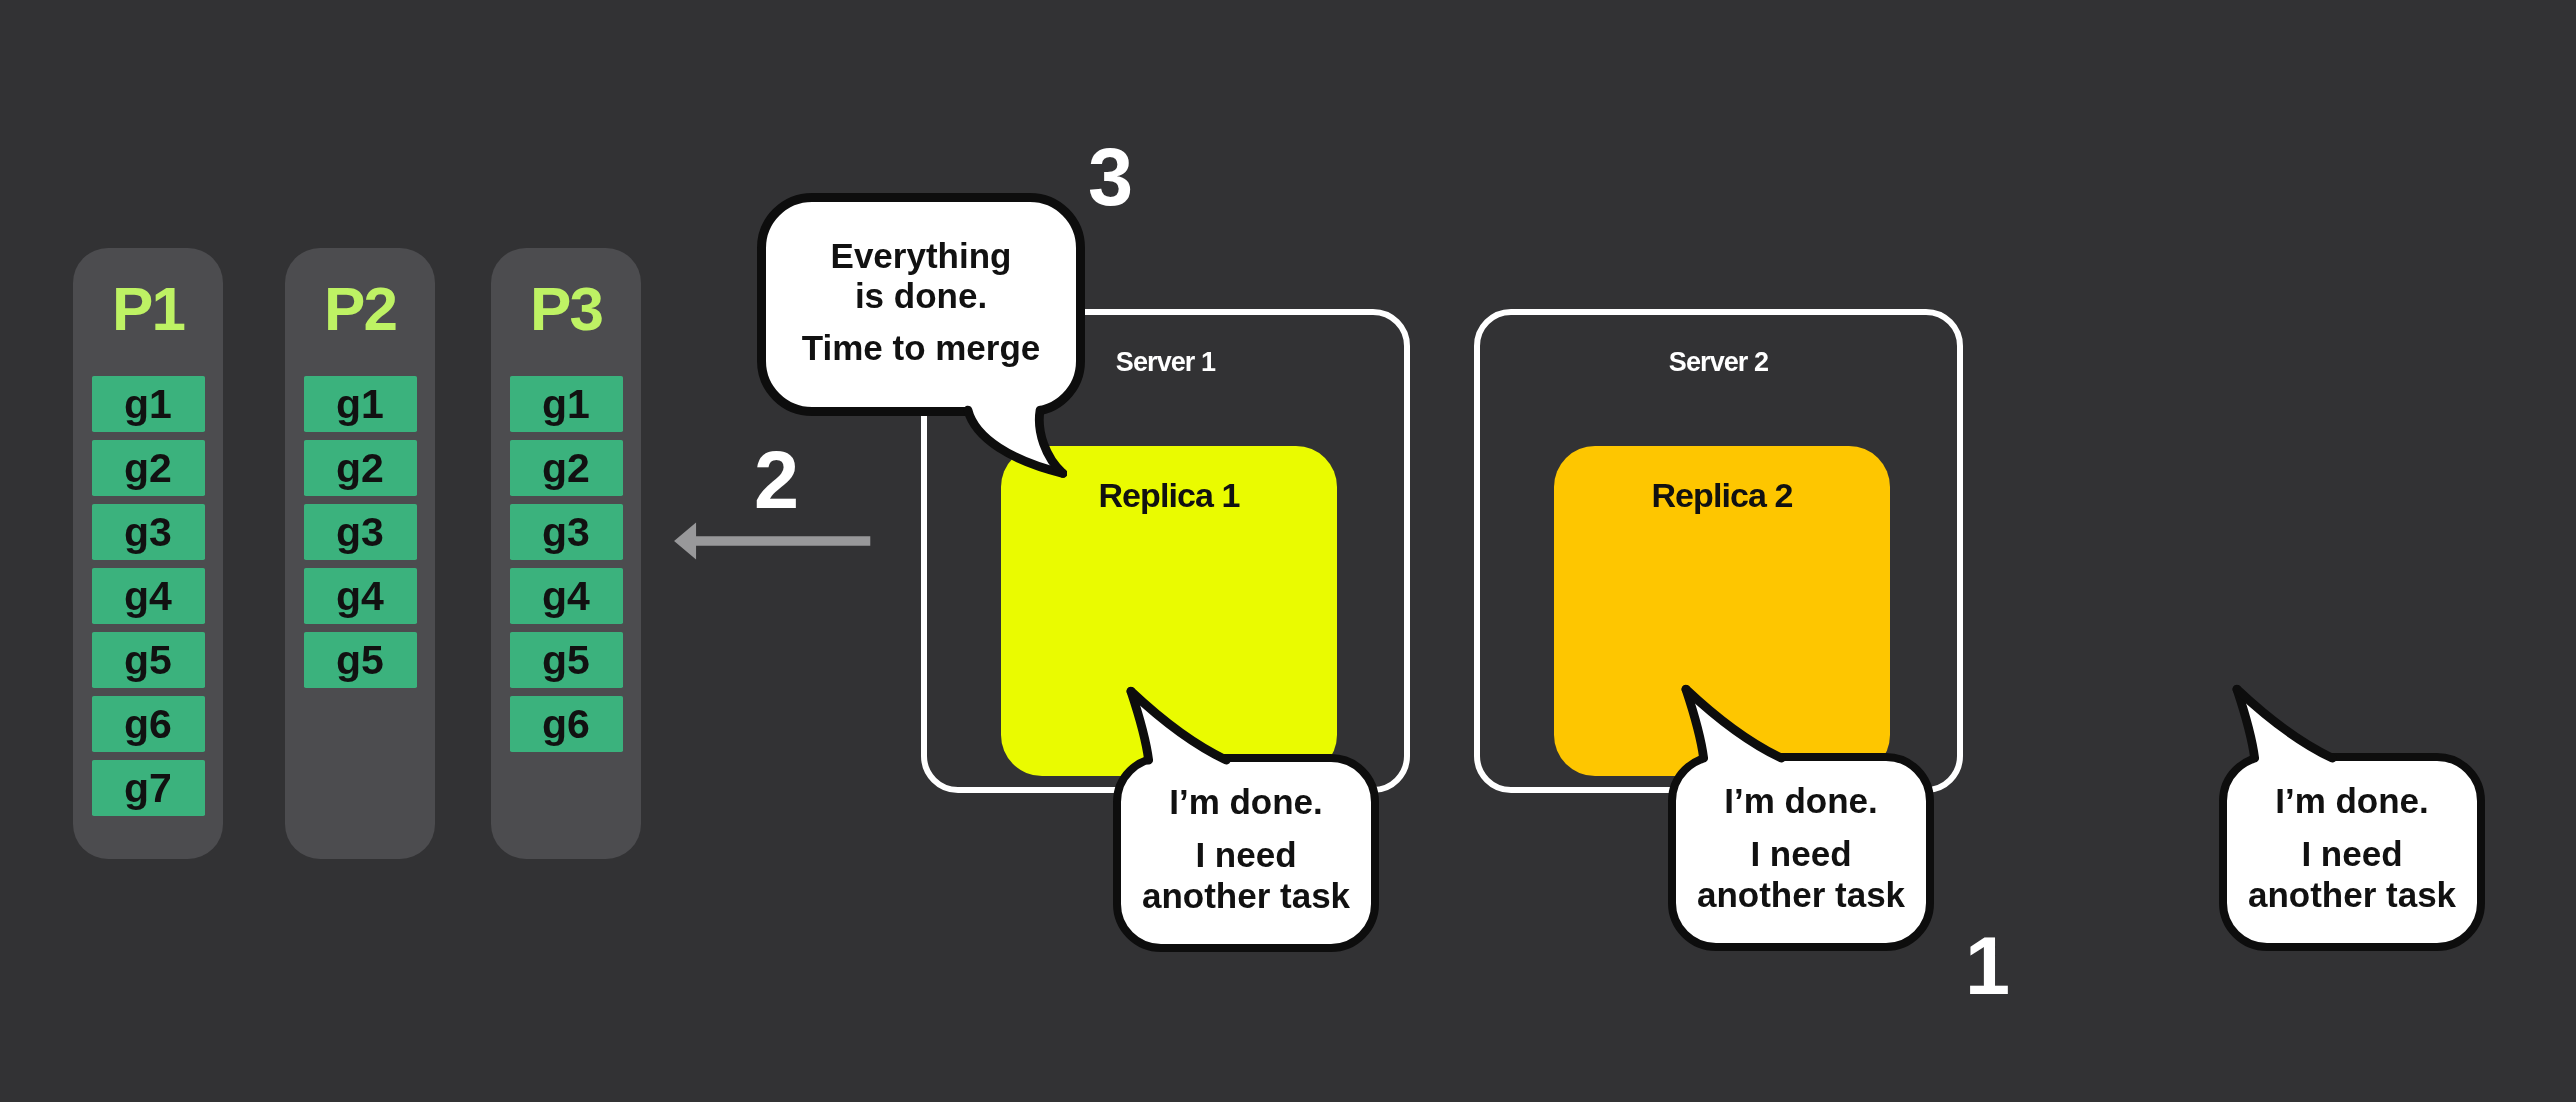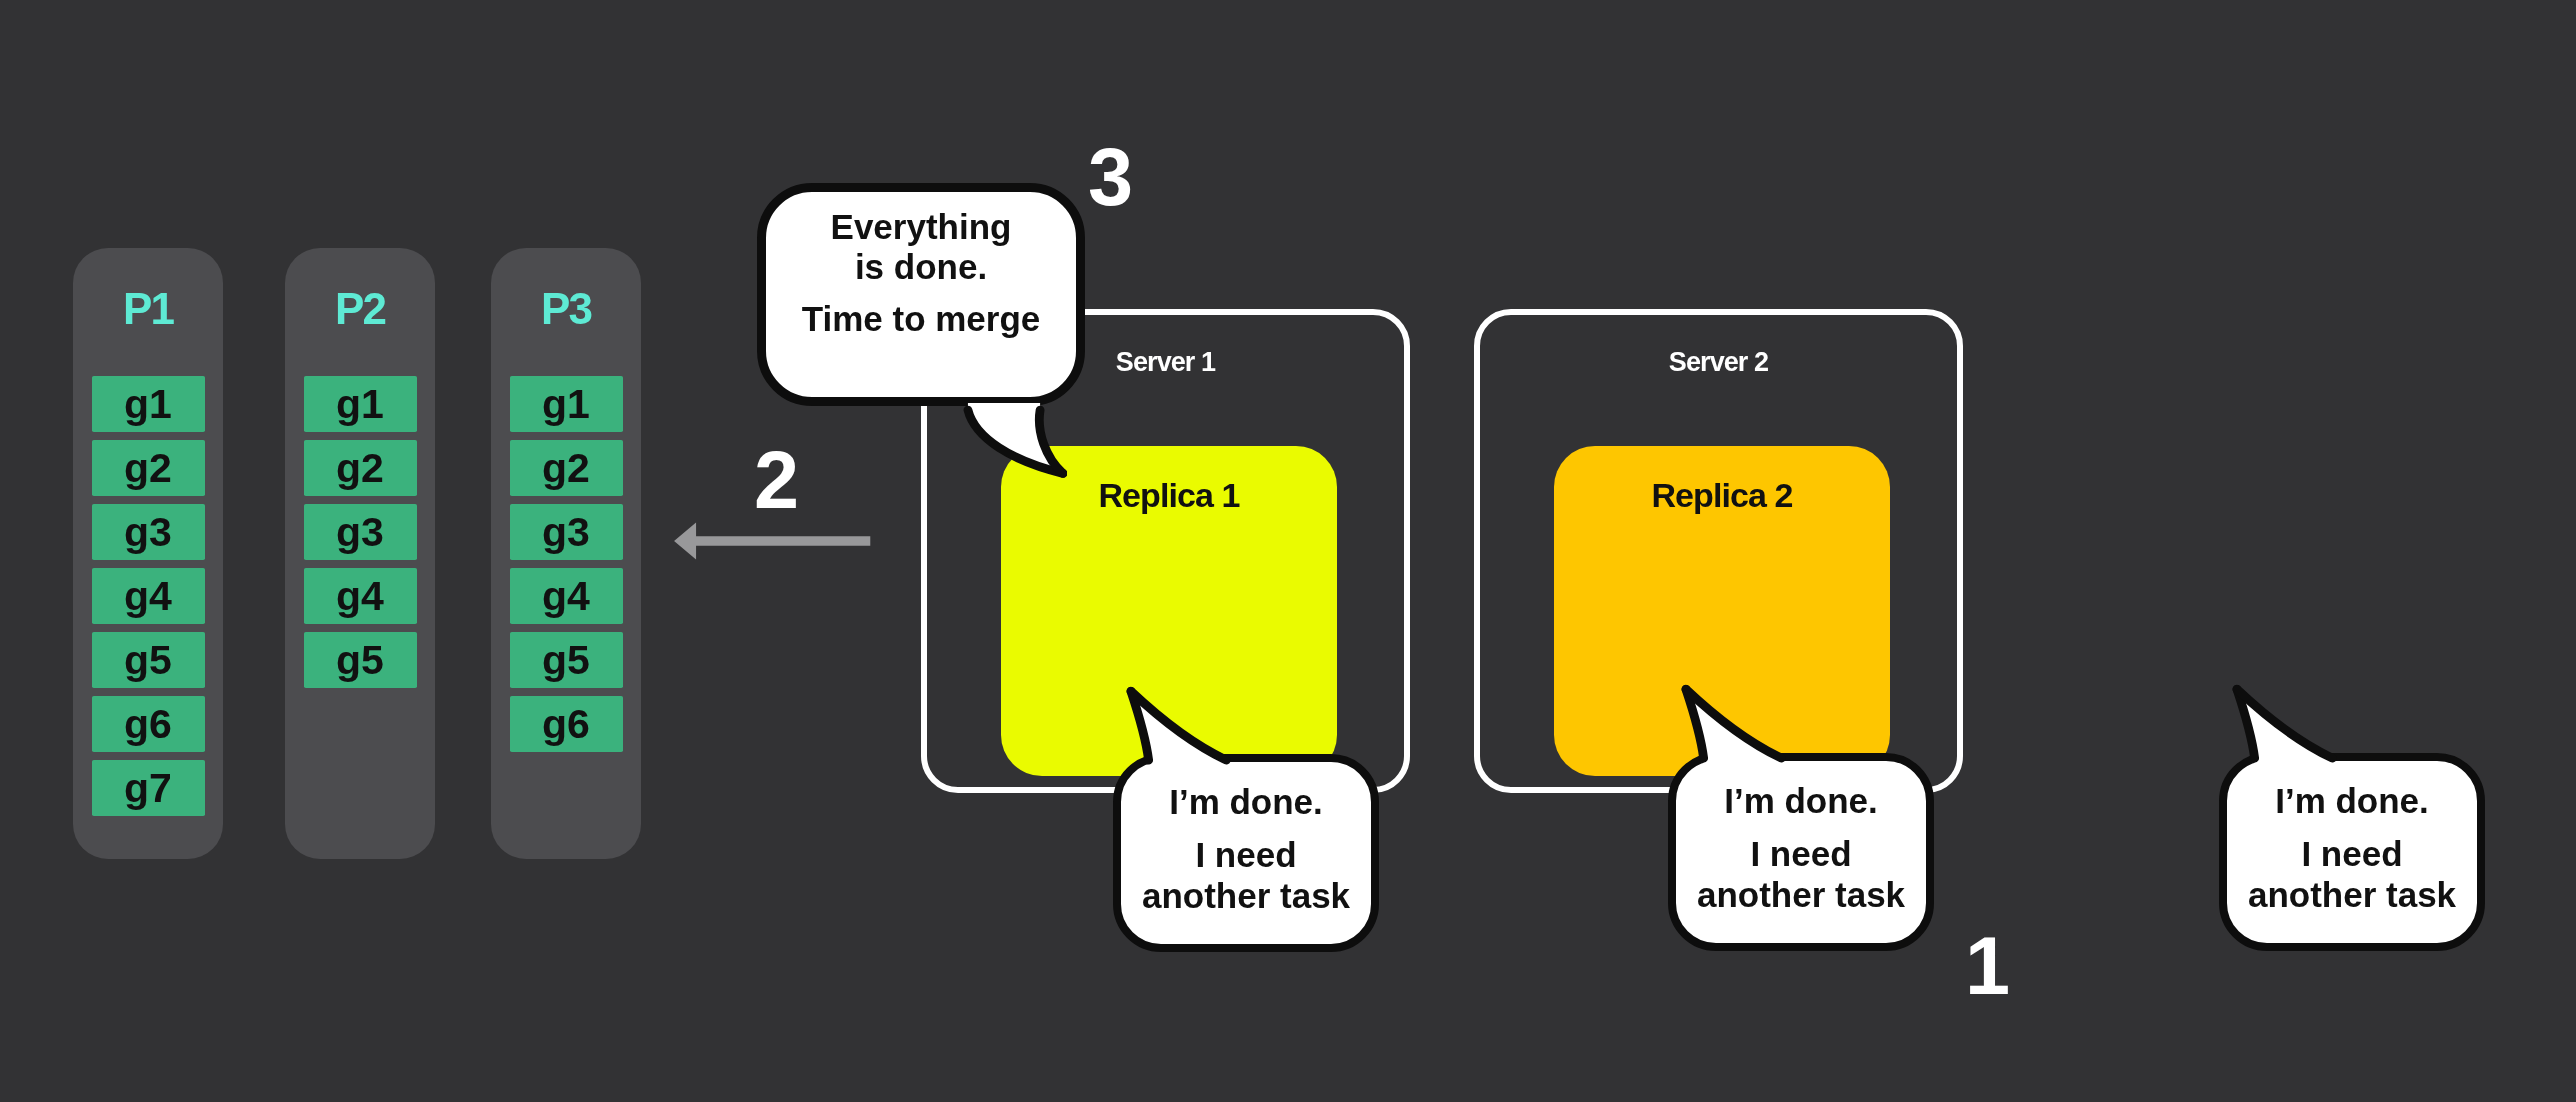--- a/index.html
+++ b/index.html
@@ -9,21 +9,21 @@
     font-family:"Liberation Sans","DejaVu Sans",sans-serif;
   }
   
   .partition{
     position:absolute;top:248px;width:150px;height:611px;
     background:#4C4C4F;border-radius:35px;
     display:flex;flex-direction:column;align-items:center;
     padding-top:26.5px;box-sizing:border-box;
   }
   .p-label{
-    color:#5eead4;font-size:44px;font-weight:bold;letter-spacing:-1.8px;
+    color:#bef264;font-size:62px;font-weight:bold;letter-spacing:-1.8px;
     height:67px;line-height:67px;text-align:center;
   }
   .tasks{margin-top:34px;display:flex;flex-direction:column;gap:8px;align-items:center;}
   .task{
     width:113px;height:56px;background:#3BB27D;border-radius:1.8px;
     color:#111111;font-size:41px;font-weight:bold;text-align:center;line-height:56px;
   }
   
   .step{
     position:absolute;width:71px;text-align:center;
@@ -49,22 +49,22 @@
     font-size:34px;font-weight:bold;letter-spacing:-0.9px;
   }
   
   .bubble{
     position:absolute;background:#FFFFFF;border:8.8px solid #0D0D0D;
     box-sizing:border-box;border-radius:48px;
     color:#111111;text-align:center;font-weight:bold;
   }
   .bubble.done{width:266px;height:198px;padding-top:19.4px;font-size:35px;line-height:41px;}
   .bubble.merge{
-    left:757px;top:183px;width:328px;height:223px;border-width:9.7px;border-radius:55px;
-    padding-top:15px;font-size:35px;line-height:40px;
+    left:757px;top:193px;width:328px;height:223px;border-width:9.7px;border-radius:55px;
+    padding-top:34px;font-size:35px;line-height:40px;
   }
   .bubble .para2{margin-top:12px;}
   .tail{position:absolute;}
   .tail .edge{fill:none;stroke:#0D0D0D;stroke-width:10;stroke-linecap:round;}
   .tail .body{fill:#FFFFFF;}
 </style>
 </head>
 <body>
 
 <div class="canvas">

